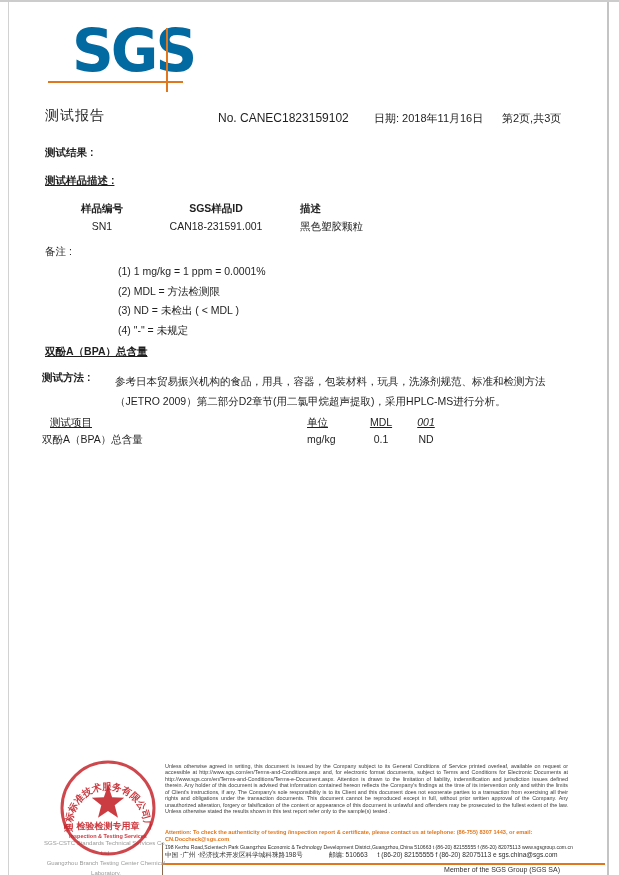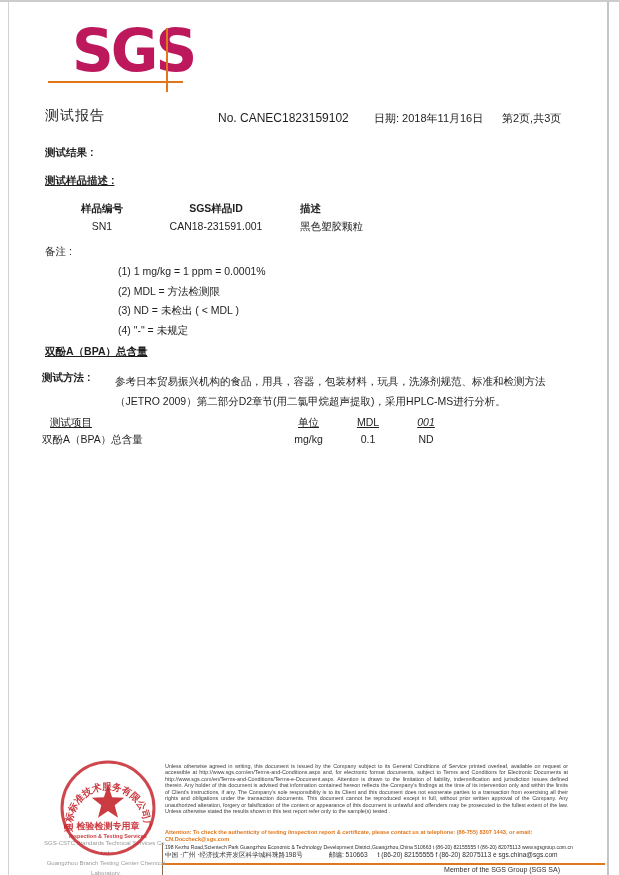--- a/index.html
+++ b/index.html
@@ -13,21 +13,21 @@
 
   
   .edge-top    { left:0; top:0; width:619px; height:2px; background:#cccccc; }
   .edge-left   { left:8px; top:2px; width:1px; height:873px; background:#d2d2d2; }
   .edge-right  { left:607px; top:2px; width:2px; height:873px; background:#c4c4c4; }
 
   
   .logo-text {
     left:72px; top:22px;
     font-family:"DejaVu Sans","Liberation Sans",sans-serif;
-    font-weight:bold; font-size:58px; line-height:1; color:#be185d; letter-spacing:-3px;
+    font-weight:bold; font-size:58px; line-height:1; color:#0369a1; letter-spacing:-3px;
   }
   .logo-hline { left:48px; top:81px; width:135px; height:2px; background:#e0771c; }
   .logo-vline { left:166px; top:28px; width:2px; height:64px; background:#e0771c; }
 
   
   .report-title { left:45px; top:107px; font-size:14px; font-weight:normal; letter-spacing:1px; }
   .report-no    { left:218px; top:111px; font-size:12px; }
   .report-date  { left:374px; top:111px; font-size:11px; }
   .report-page  { left:502px; top:111px; font-size:11px; }
 
@@ -44,24 +44,24 @@
   .h-notes { left:45px; top:245px; font-size:10.5px; font-weight:normal; }
   .notes-list { left:118px; top:262px; font-size:10.5px; }
   .notes-list div { line-height:19.5px; }
 
   .bpa-title { left:45px; top:345px; font-size:10.5px; font-weight:bold; text-decoration:underline; }
 
   .method-label { left:42px;  top:371px; font-size:10.5px; font-weight:bold; }
   .method-text  { left:115px; top:371px; width:462px; font-size:10.5px; line-height:20px; }
 
   .result-table { left:42px; top:414px; width:410px; font-size:10.5px; }
-  .rt-row { display:flex; line-height:17px; align-items:baseline;gap:13px; }
+  .rt-row { display:flex; line-height:17px; align-items:baseline; }
   .rt-item { flex:1 1 auto; text-align:left; }
   .rt-head .rt-item span { text-decoration:underline; margin-left:8px; }
-  .rt-unit { width:55px; text-align:center; }
+  .rt-unit { width:55px; text-align:left; }
   .rt-mdl  { width:38px; text-align:center; }
   .rt-val  { width:52px; text-align:center; }
   .rt-head .rt-unit, .rt-head .rt-mdl { text-decoration:underline; }
   .rt-head .rt-val { text-decoration:underline; font-style:italic; }
 
   
   .legal-text {
     left:165px; top:763px; width:403px;
     font-size:5.4px; line-height:6.45px; text-align:justify; color:#3d3d3d;
   }

